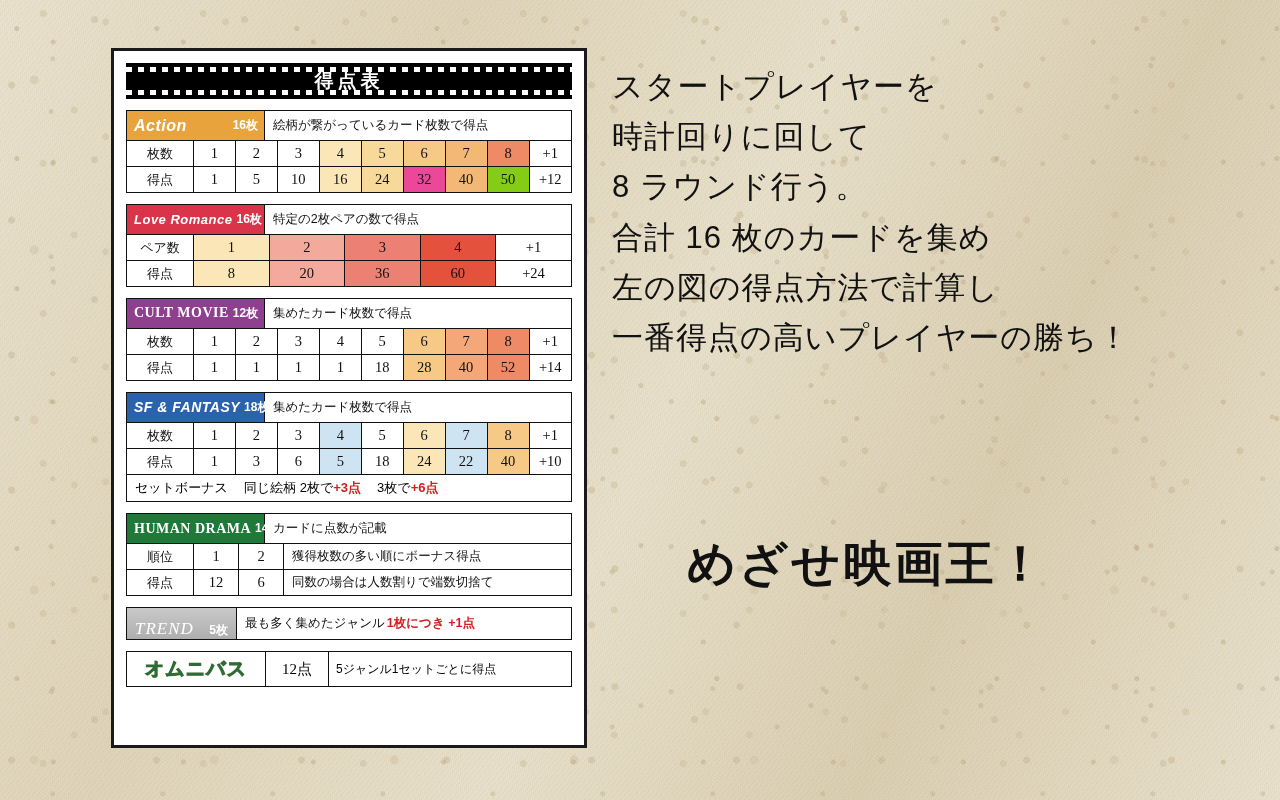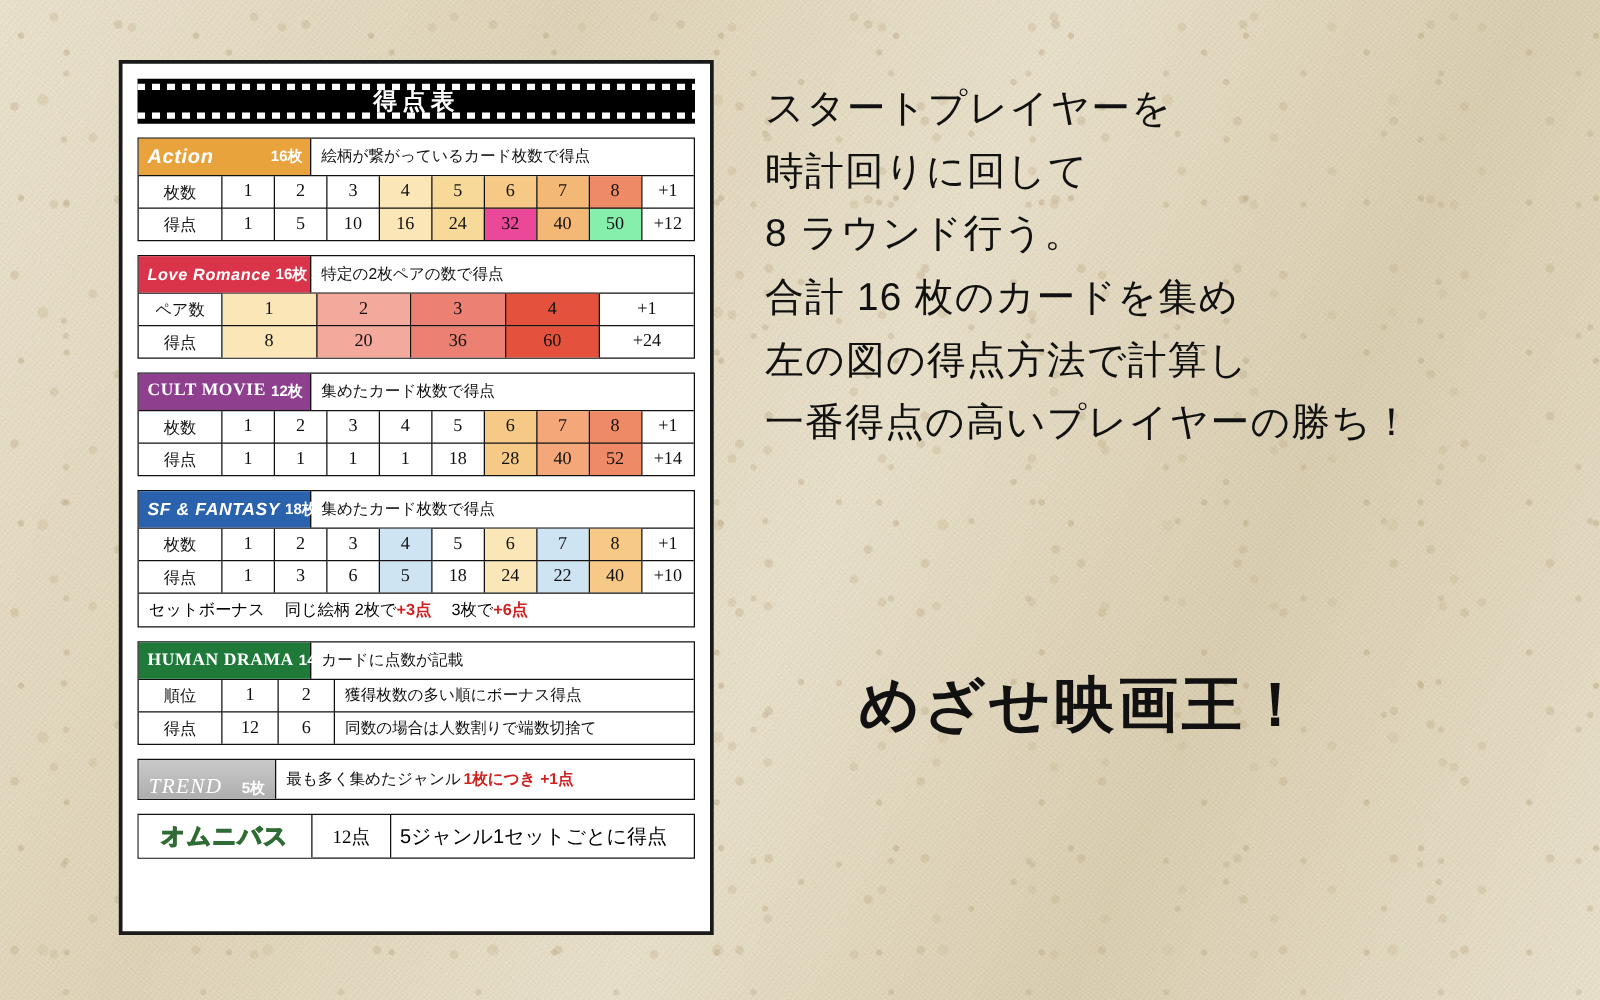--- a/index.html
+++ b/index.html
@@ -46,21 +46,21 @@
     opacity: .5;
     background-image:
       repeating-linear-gradient(37deg, rgba(255,255,255,.16) 0 1px, transparent 1px 3px),
       repeating-linear-gradient(-51deg, rgba(150,128,90,.10) 0 1px, transparent 1px 4px),
       repeating-linear-gradient(83deg, rgba(120,100,70,.06) 0 1px, transparent 1px 2px);
   }
 
   
   #score-card {
     position: absolute;
-    left: 95px;
+    left: 111px;
     top: 48px;
     width: 476px;
     height: 700px;
     background: #ffffff;
     border: 3px solid #1a1a1a;
     box-sizing: border-box;
     padding: 12px 12px;
   }
   .title-band {
     height: 36px;
@@ -195,21 +195,21 @@
     align-items: center;
     justify-content: center;
     font-size: 15px;
     font-family: "Liberation Serif", serif;
   }
   .omni-desc {
     flex: 1;
     display: flex;
     align-items: center;
     padding-left: 7px;
-    font-size: 16px;
+    font-size: 12px;
     text-align: right;
   }
 
   .dir-head { display: flex; align-items: stretch; min-height: 44px; }
   .dir-logo {
     width: 138px;
     background: #8a6a1e;
     color: #fff;
     border-right: 1.6px solid #111;
     display: flex;
@@ -305,21 +305,21 @@
       </tr>
       <tr>
         <td class="lbl">得点</td>
         <td>1</td>
         <td>5</td>
         <td>10</td>
         <td style="background:#fbe6b8">16</td>
         <td style="background:#f7d99a">24</td>
         <td style="background:#ec4899">32</td>
         <td style="background:#f4b876">40</td>
-        <td style="background:#86efac">50</td>
+        <td style="background:#84cc16">50</td>
         <td>+12</td>
       </tr>
     </tbody>
       </table>
   </div>
 
   <div class="block">
     <div class="blk-head">
       <div class="genre" style="background:#d9344a">
         <span class="genre-name" style="font-size:13px;line-height:1.05;text-align:left">Love Romance</span>

